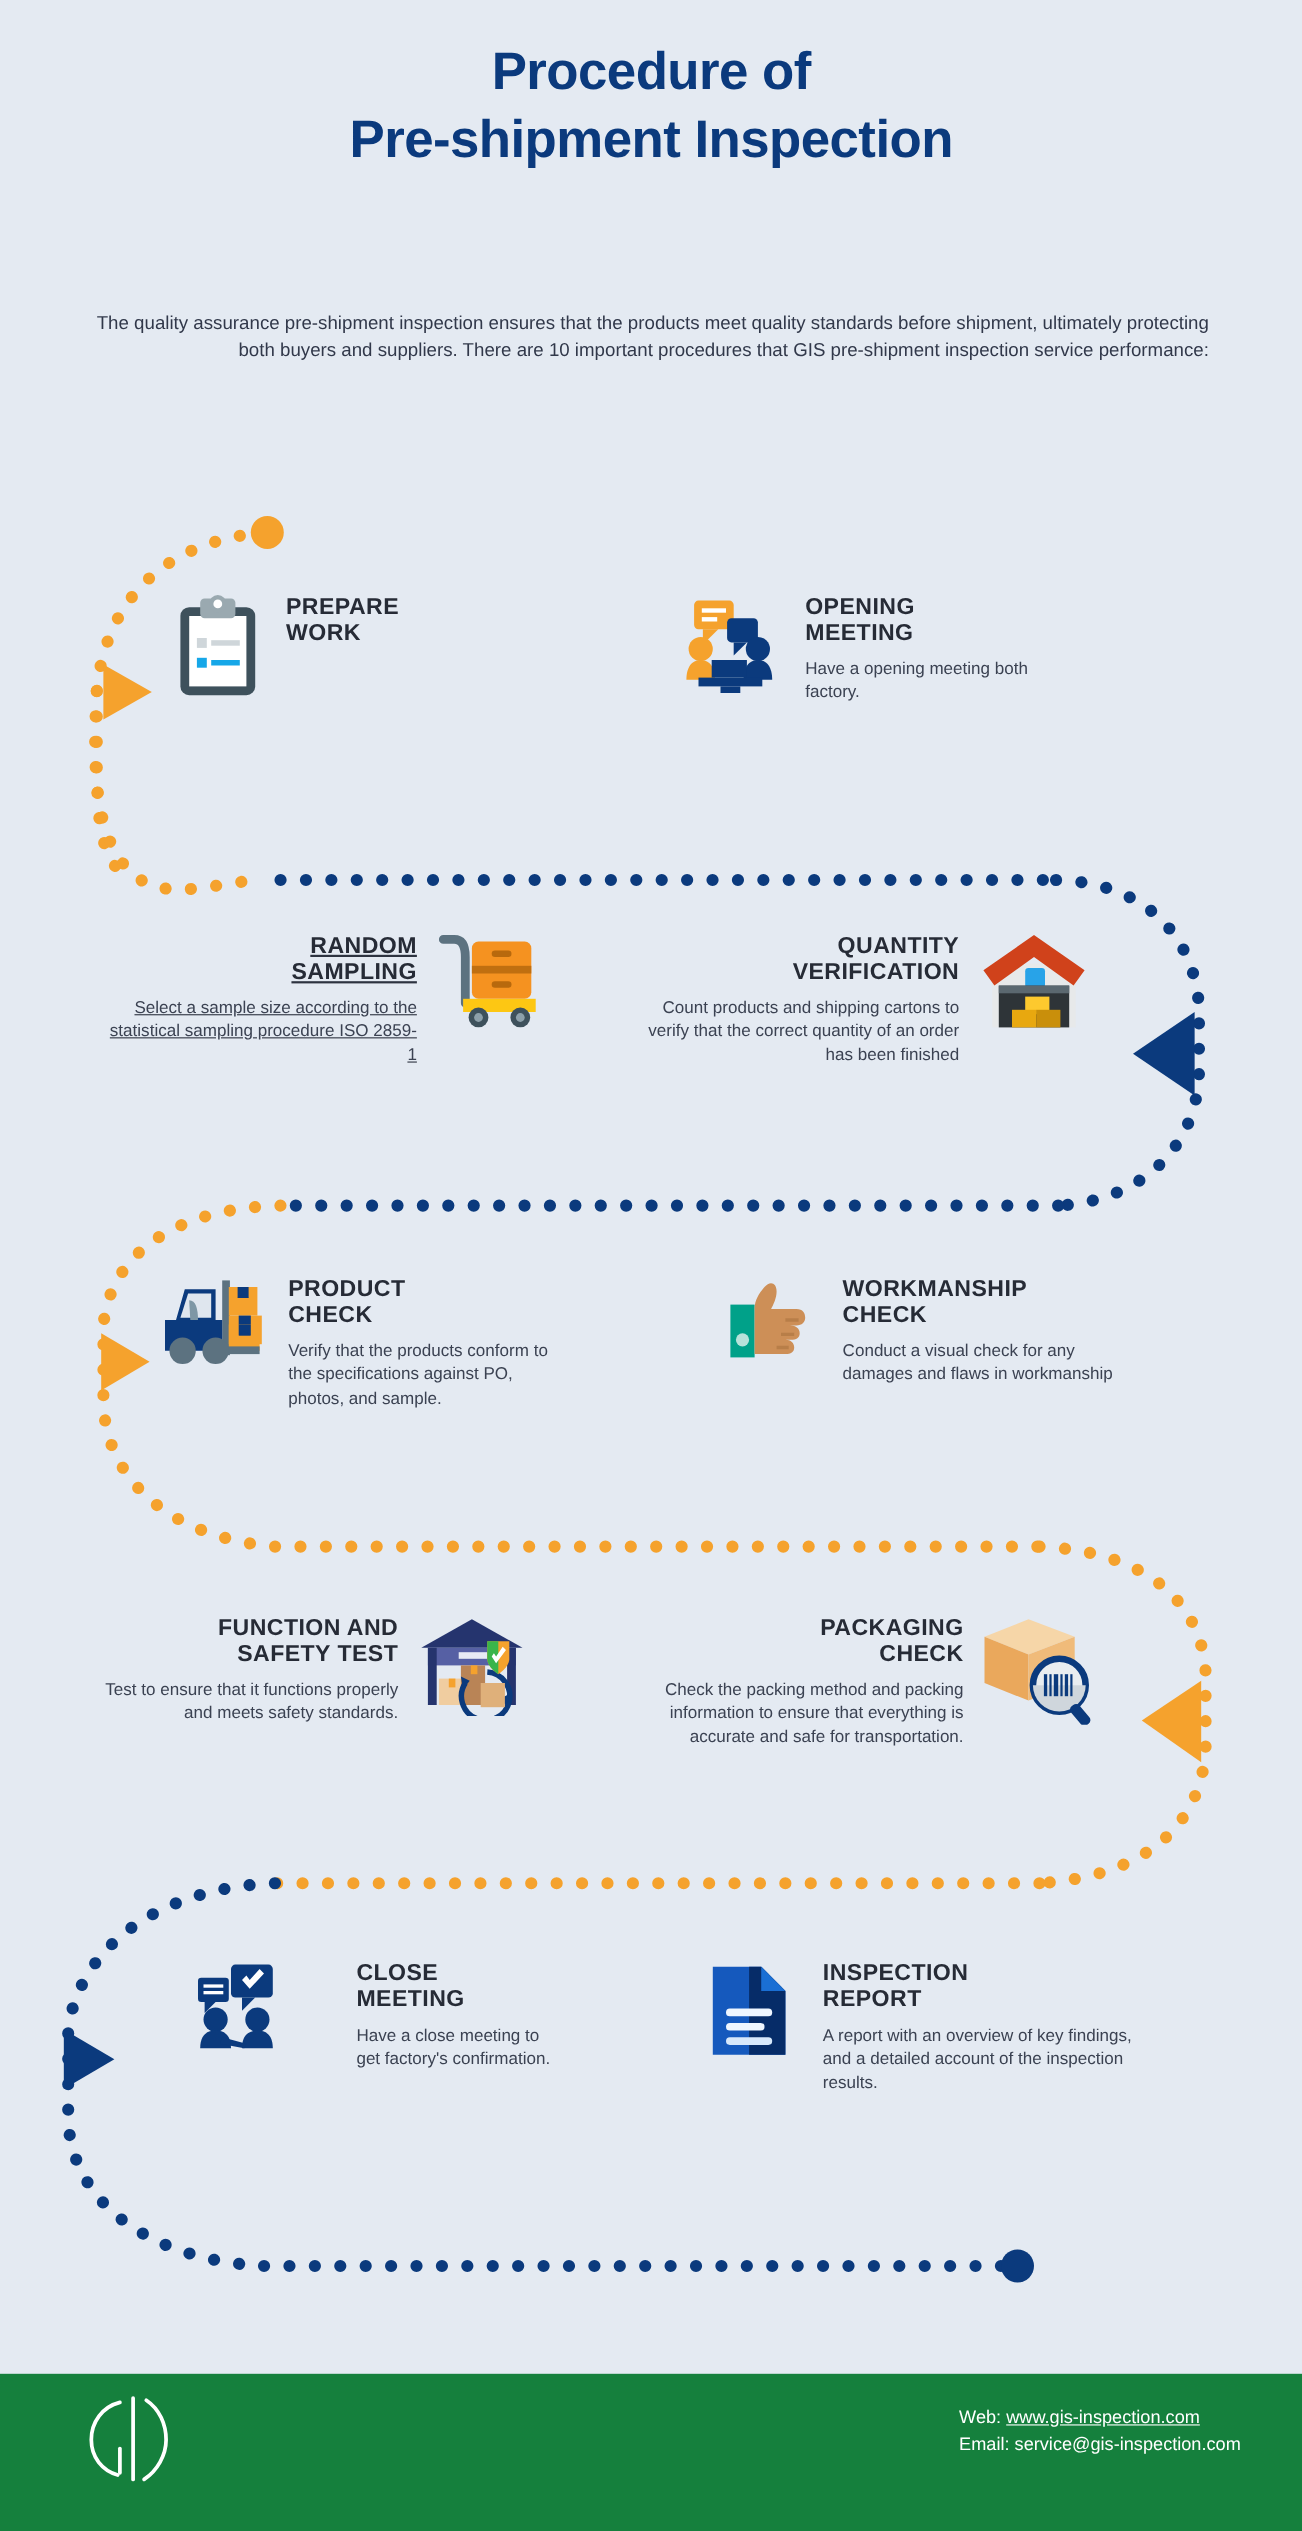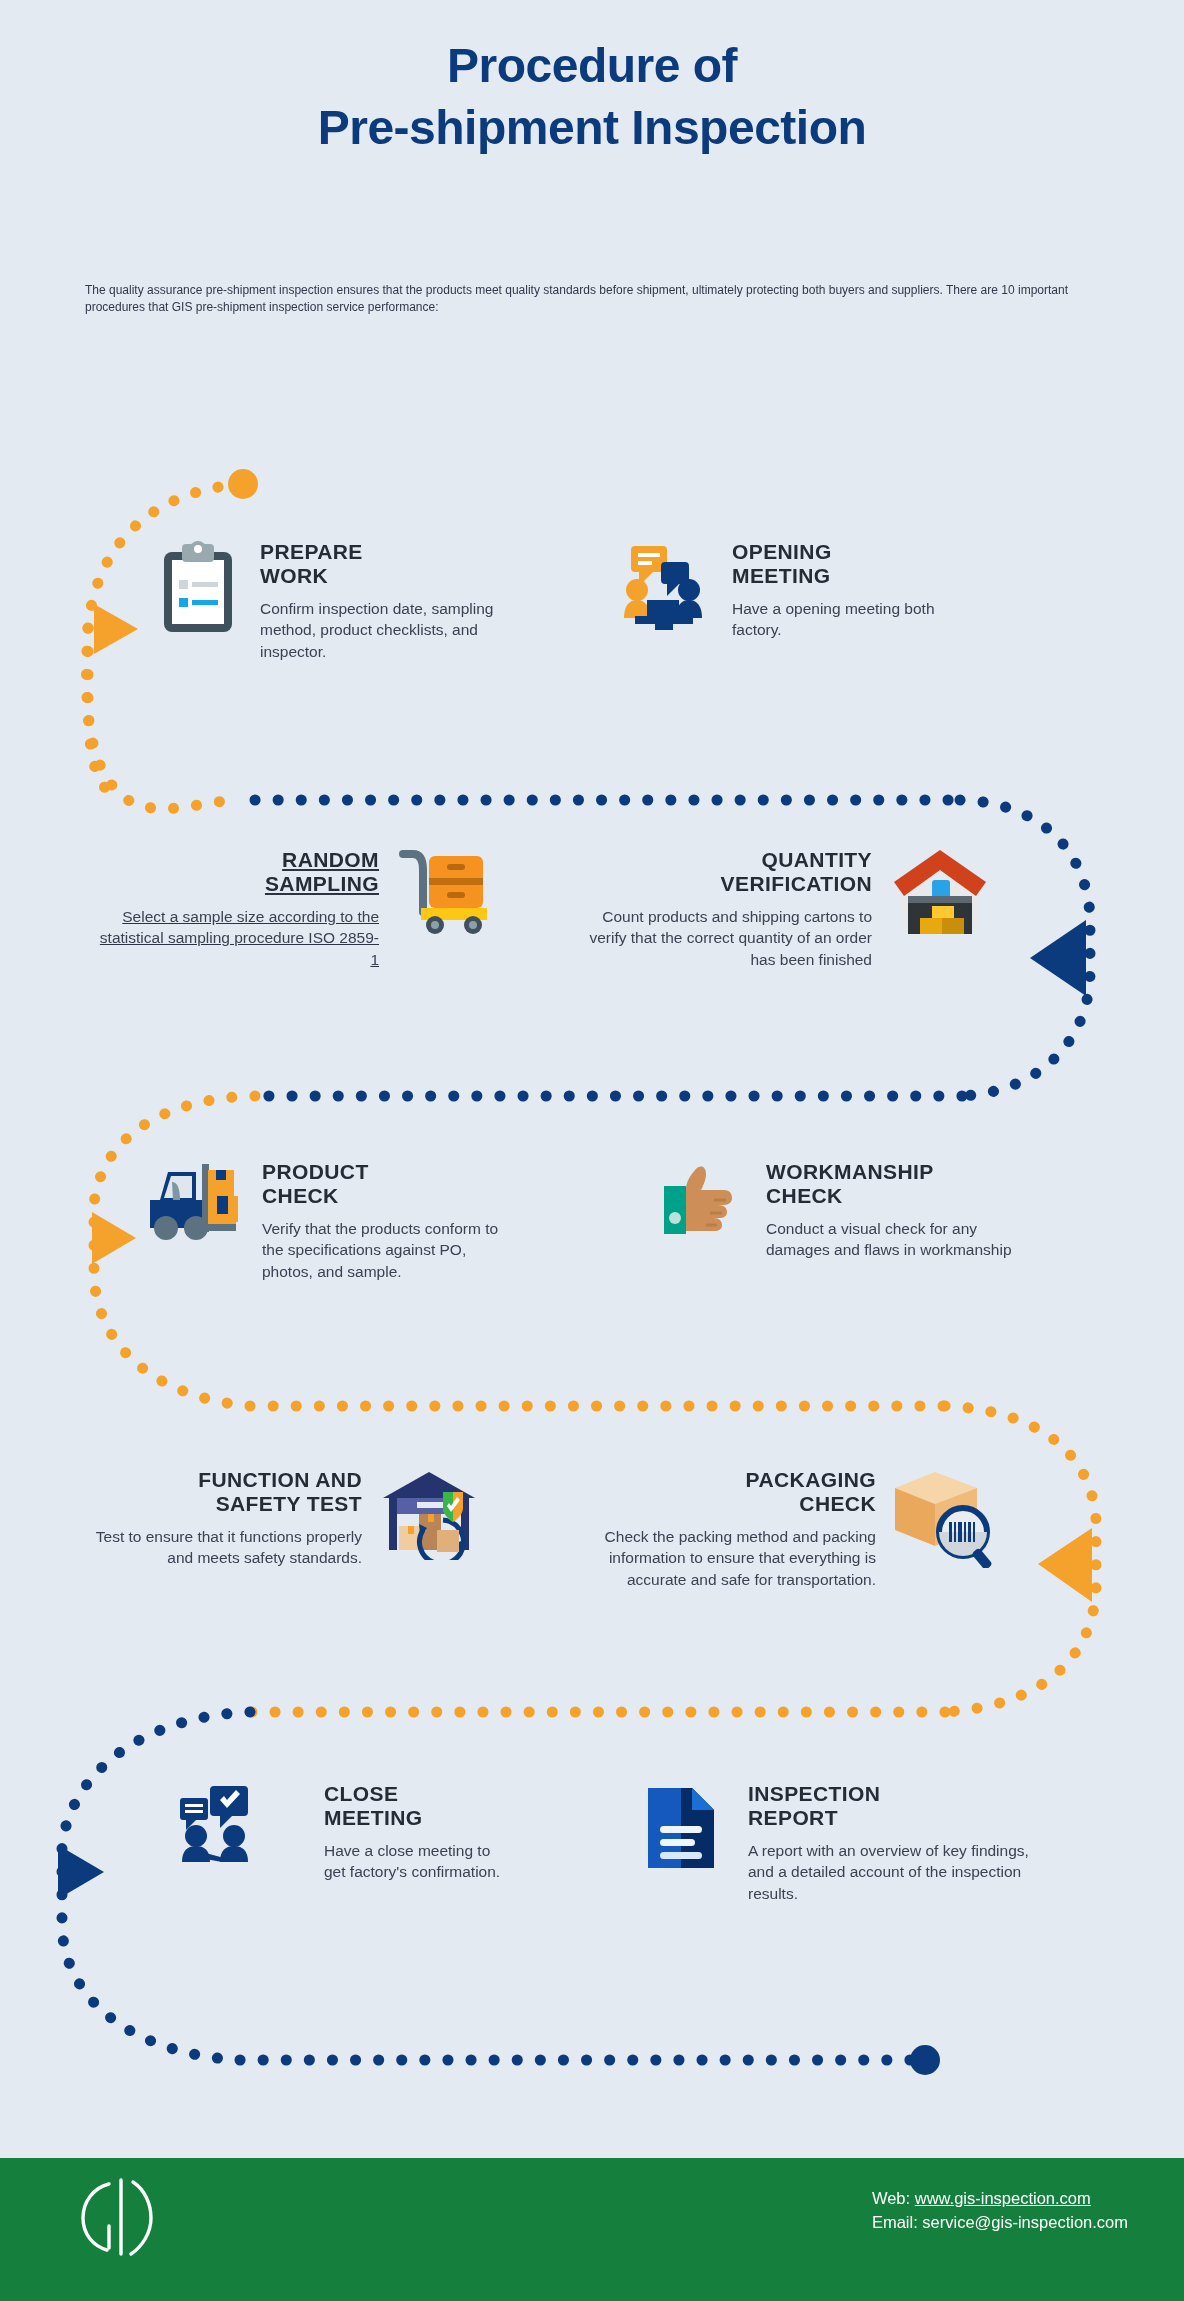--- a/index.html
+++ b/index.html
@@ -14,21 +14,21 @@
   #header{ position:absolute; left:0; top:0; width:1184px; height:400px; }
   #title{
     position:absolute; left:0; top:42px; width:1184px; text-align:center;
     font-family:"Liberation Sans", sans-serif;
     font-weight:bold; font-size:48px; line-height:1.0; letter-spacing:-0.5px;
     color:#0b3a7d;
   }
   #title .l2{ display:block; margin-top:14px; }
   #intro{
     position:absolute; left:85px; top:282px; width:1014px;
-    text-align:left; font-size:12px; line-height:1.45; color:#31384a;
+    text-align:right; font-size:17px; line-height:1.45; color:#31384a;
   }
 
   
   #path-layer{ position:absolute; left:0; top:0; width:1184px; height:2301px; pointer-events:none; }
 
   
   .step{ position:absolute; display:flex; align-items:flex-start; }
   .step.rev{ flex-direction:row-reverse; }
   .icon-box{ flex:0 0 auto; display:flex; align-items:center; justify-content:center; }
   .txt{ flex:1 1 auto; }
@@ -149,21 +149,20 @@
       <rect x="32" y="42" width="26" height="5" fill="#cfd6da"></rect>
       <rect x="19" y="58" width="9" height="9" fill="#16a7e8"></rect>
       <rect x="32" y="60" width="26" height="5" fill="#16a7e8"></rect>
     </svg>
   </div>
   <div class="txt">
     <h3>
       <span>PREPARE</span><br>
       <span>WORK</span>
     </h3>
-    <p>Confirm inspection date, sampling method, product checklists, and inspector.</p>
   </div>
 </div>
 
 <div class="step" id="s2">
   <div class="icon-box">
     <svg width="90" height="90" viewBox="0 0 90 90">
       <rect x="12" y="6" width="36" height="26" rx="4" fill="#f5a22d"></rect>
       <polygon points="20,32 20,46 34,32" fill="#f5a22d"></polygon>
       <rect x="19" y="13" width="22" height="4" fill="#fff"></rect>
       <rect x="19" y="21" width="14" height="4" fill="#fff"></rect>

